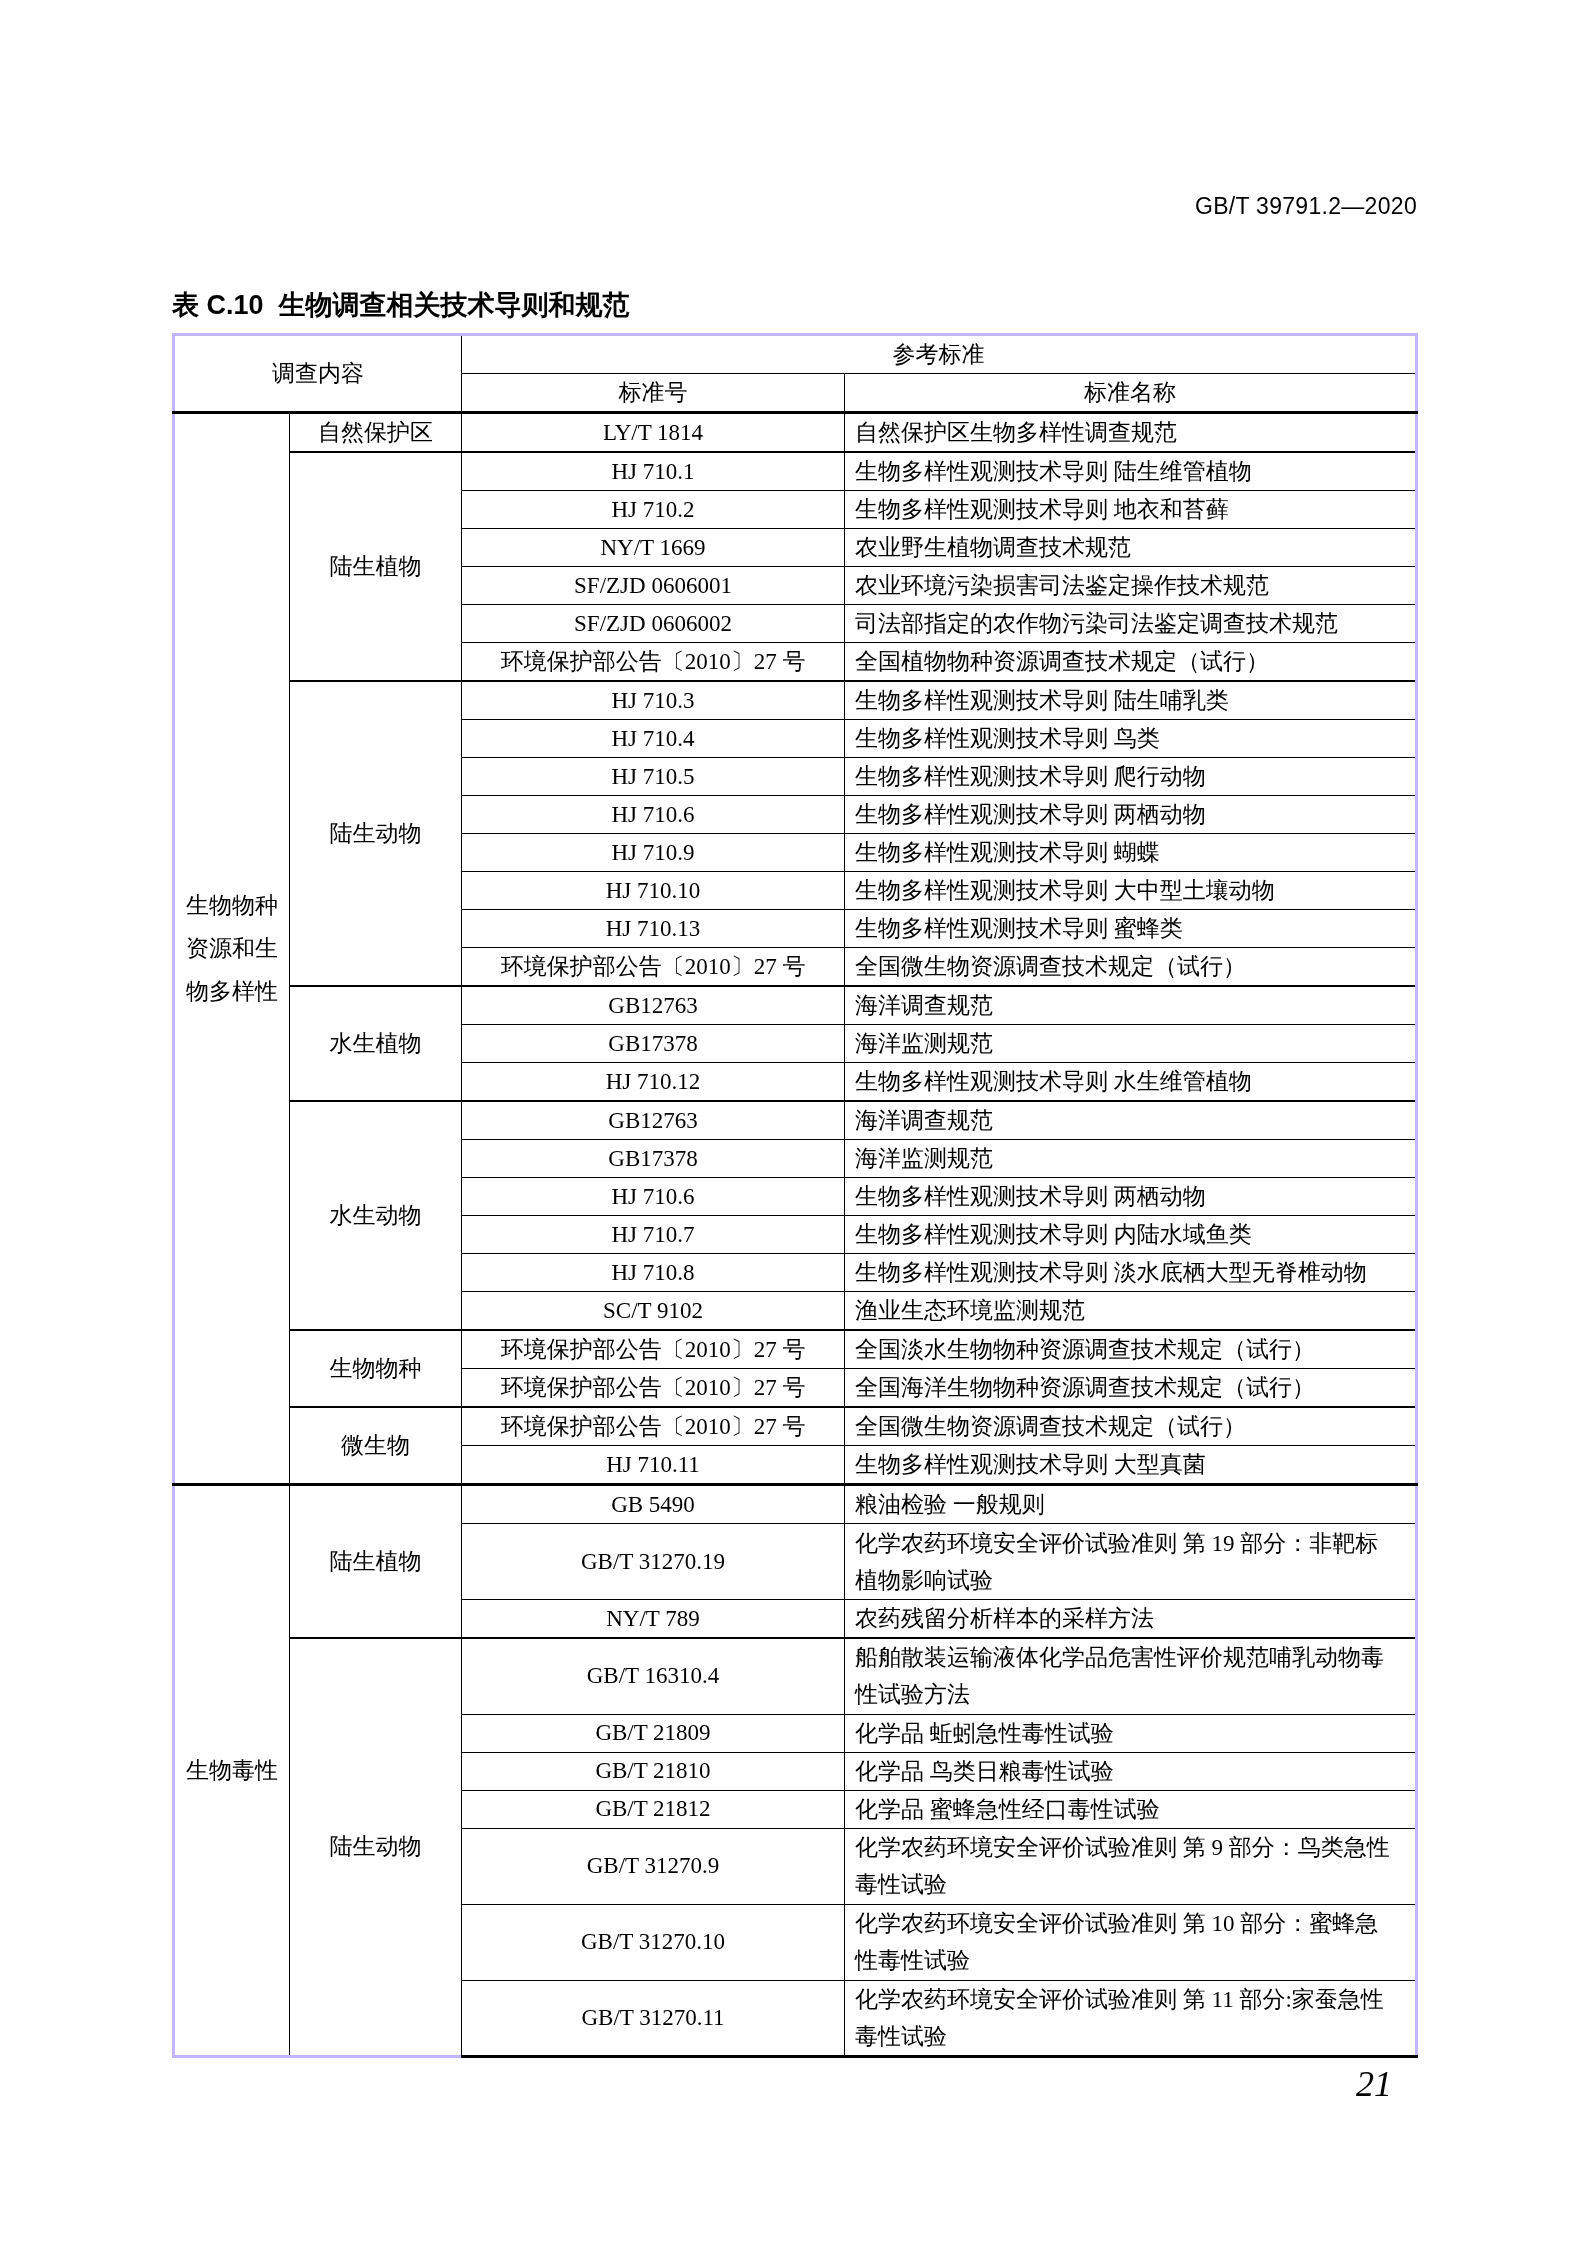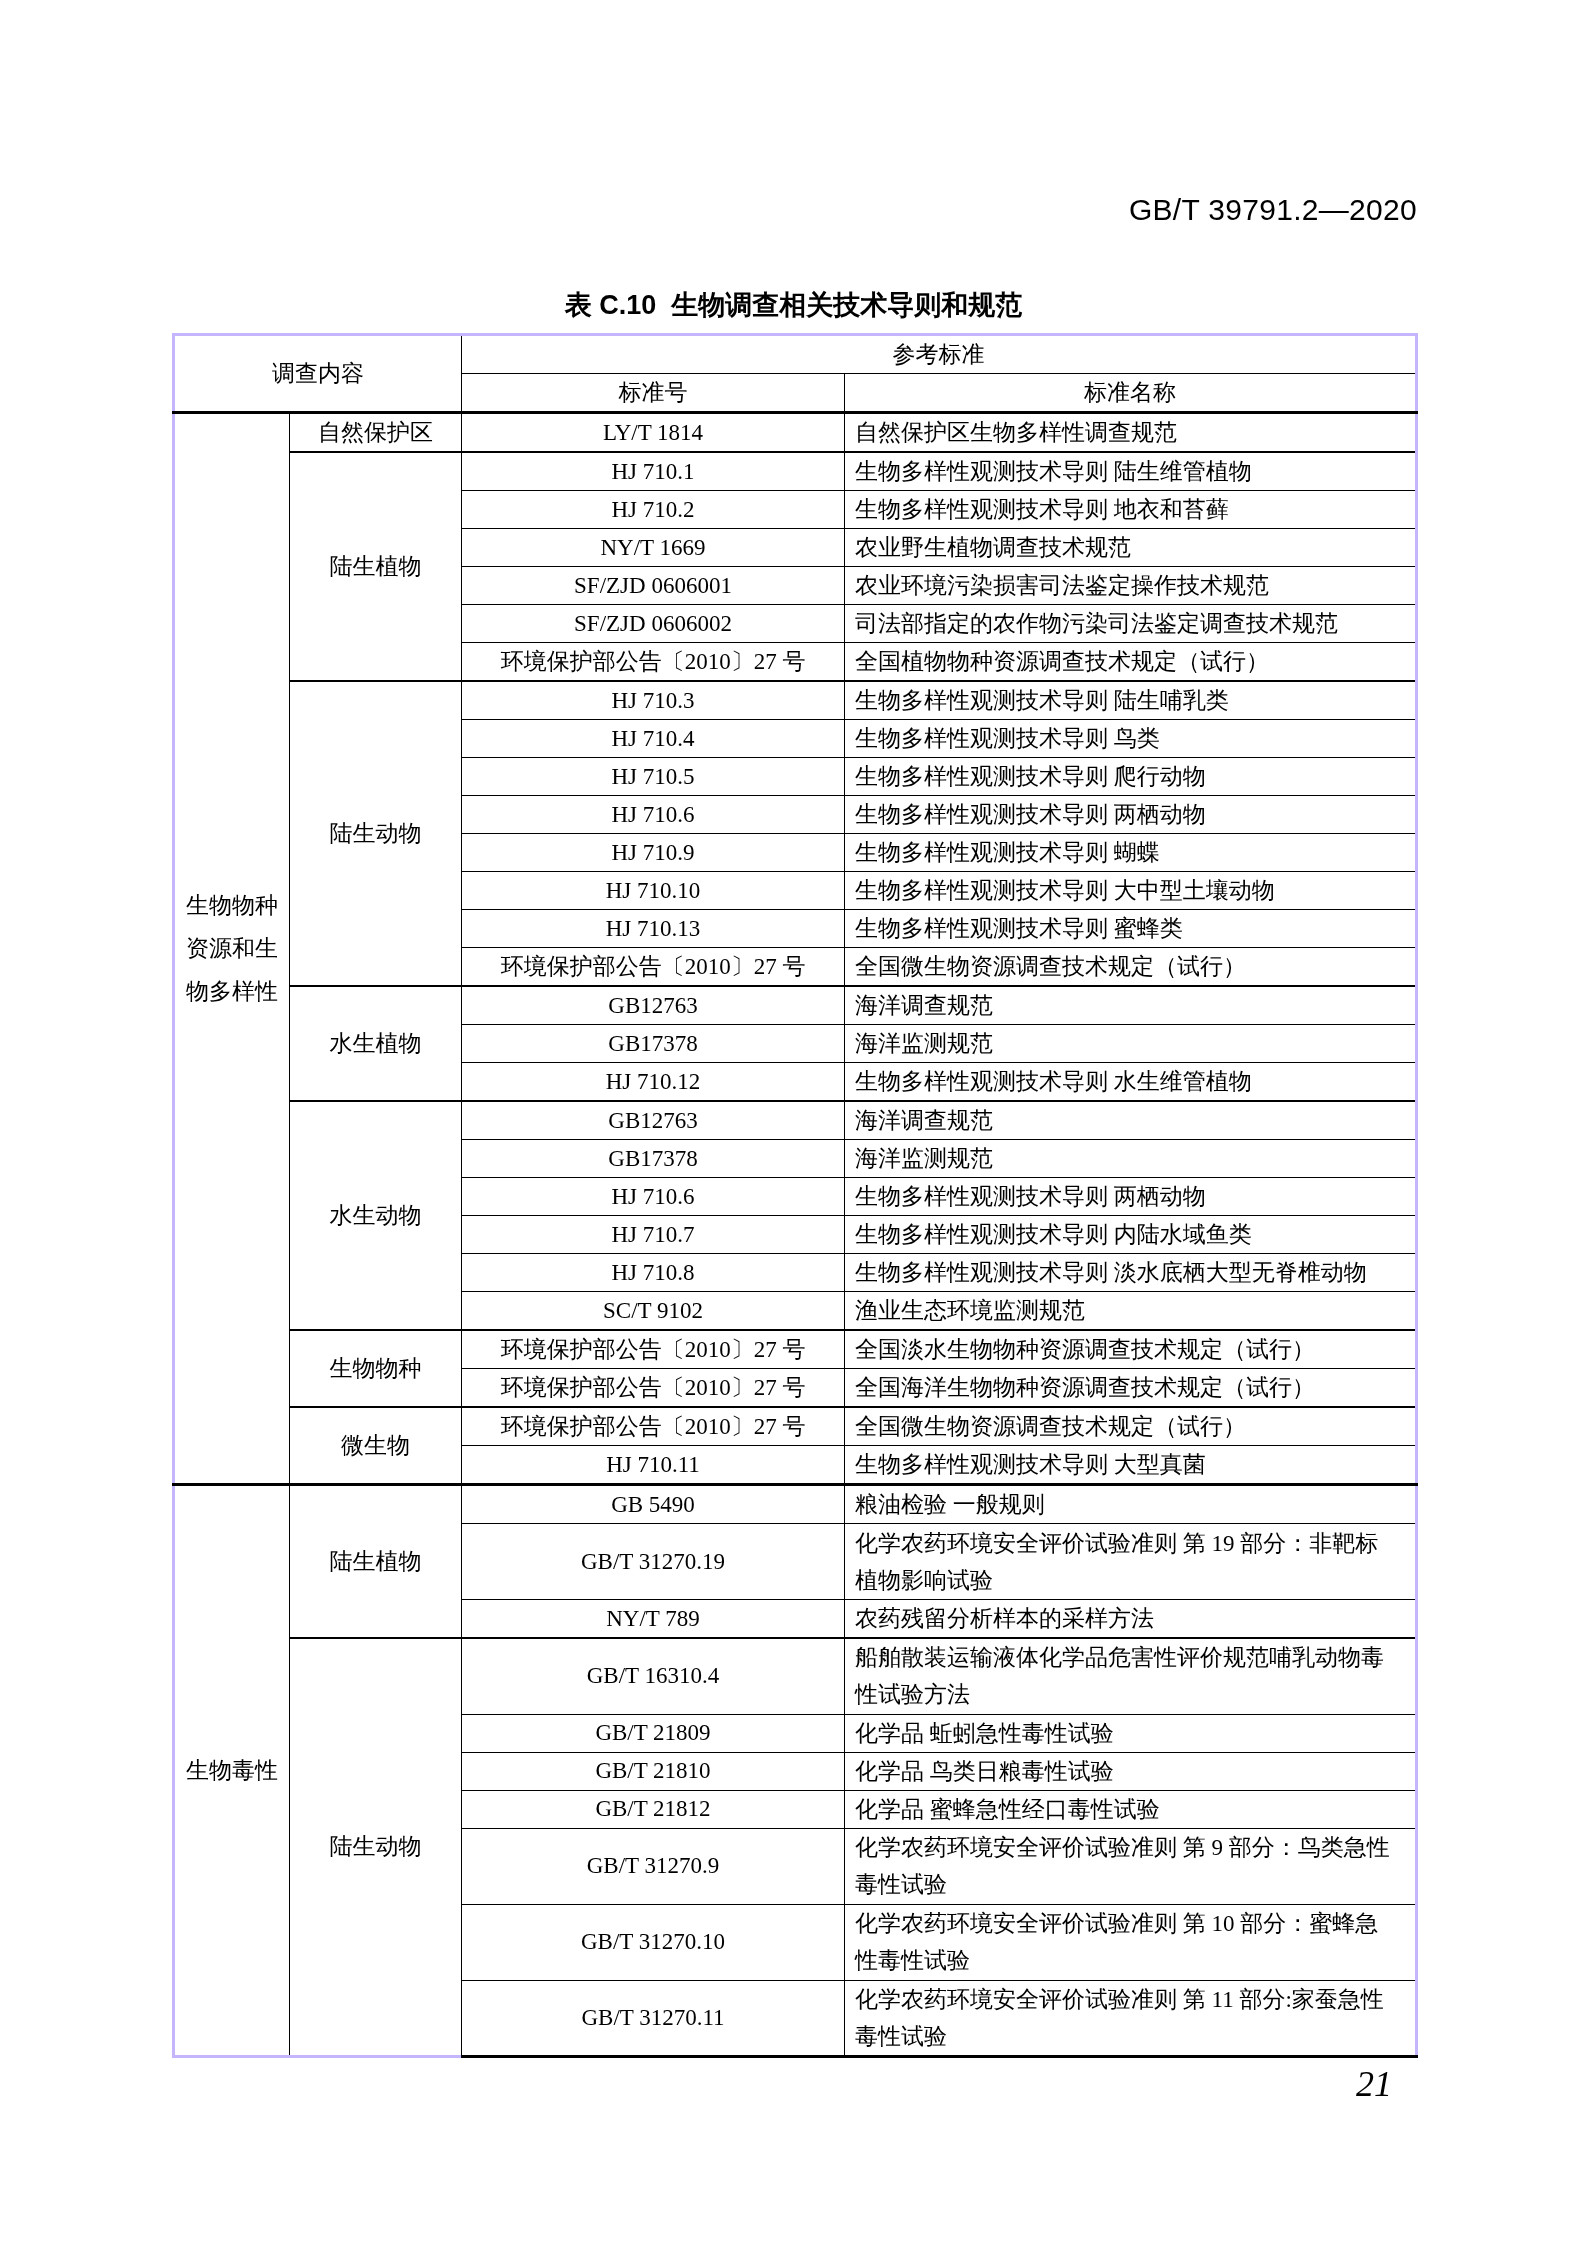--- a/index.html
+++ b/index.html
@@ -10,30 +10,30 @@
     height: 2245px;
     font-family: "Liberation Serif", "DejaVu Serif", serif;
     color: #000;
     overflow: hidden;
   }
   .doc-code {
     position: absolute;
     top: 193px;
     right: 171px;
     font-family: "Liberation Sans", "DejaVu Sans", sans-serif;
-    font-size: 30px;
+    font-size: 23px;
     letter-spacing: 0.3px;
     white-space: nowrap;
   }
   .table-caption {
     position: absolute;
     top: 287px;
     left: 172px;
     width: 1243px;
-    text-align: center;
+    text-align: left;
     font-family: "Liberation Sans", "DejaVu Sans", sans-serif;
     font-weight: bold;
     font-size: 27px;
     white-space: nowrap;
   }
   .table-caption .caption-gap { display: inline-block; width: 15px; }
   table.std-table {
     position: absolute;
     top: 333px;
     left: 172px;

